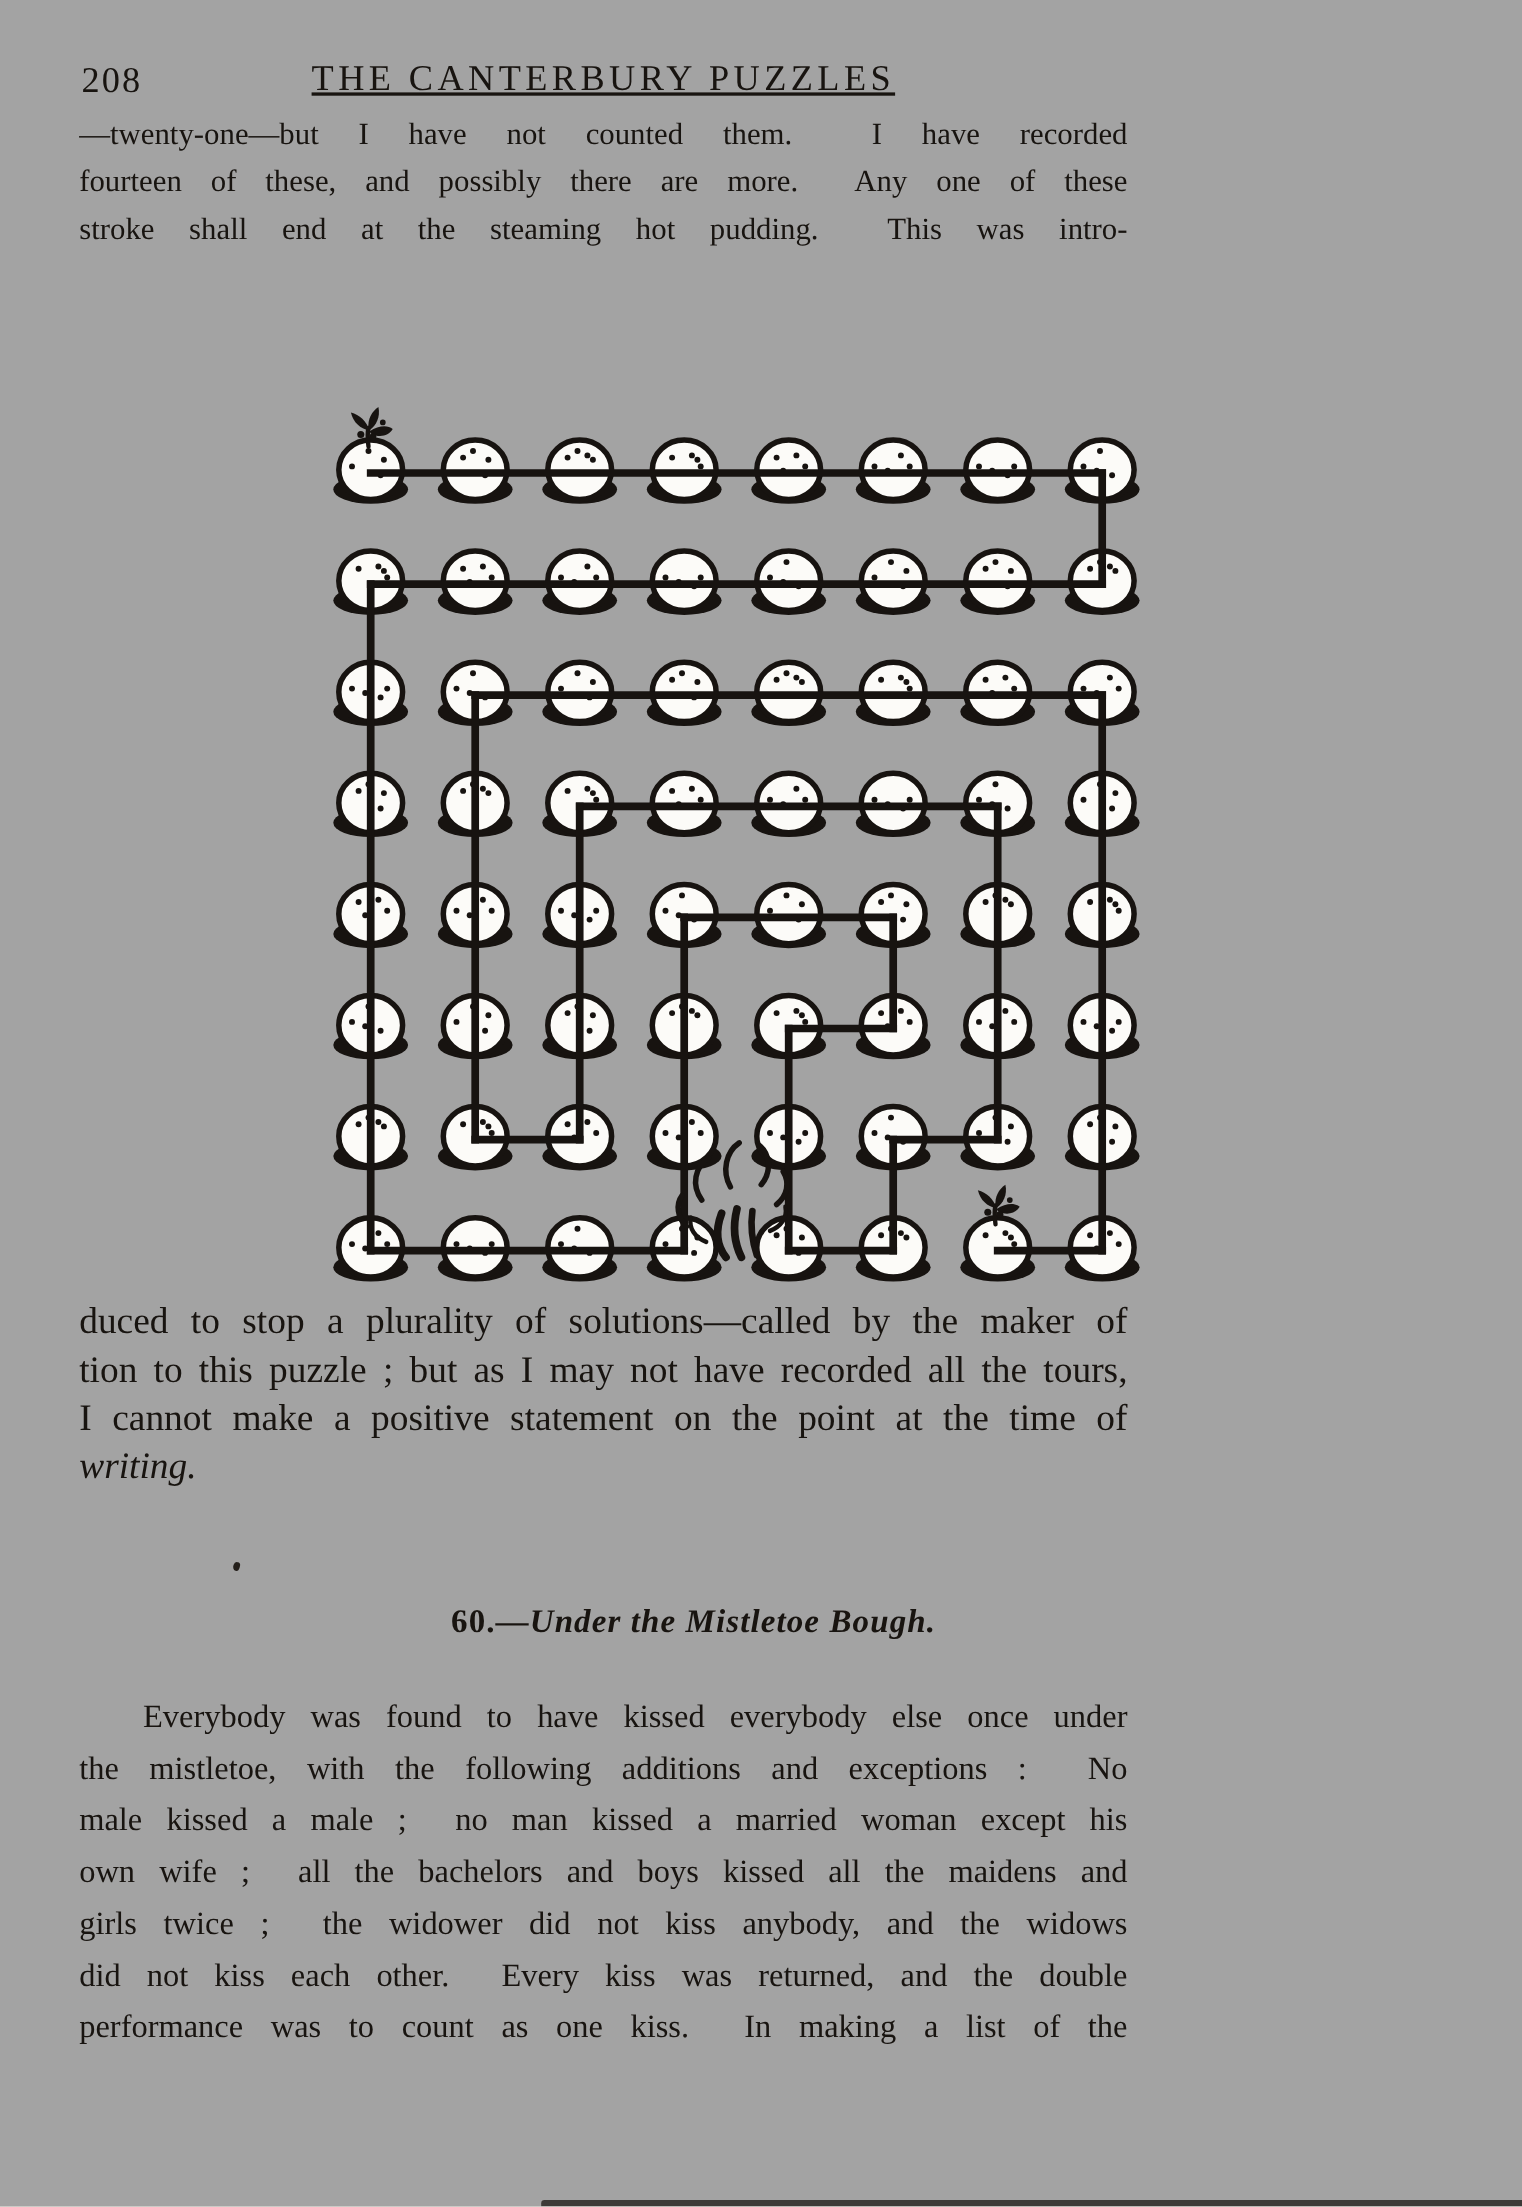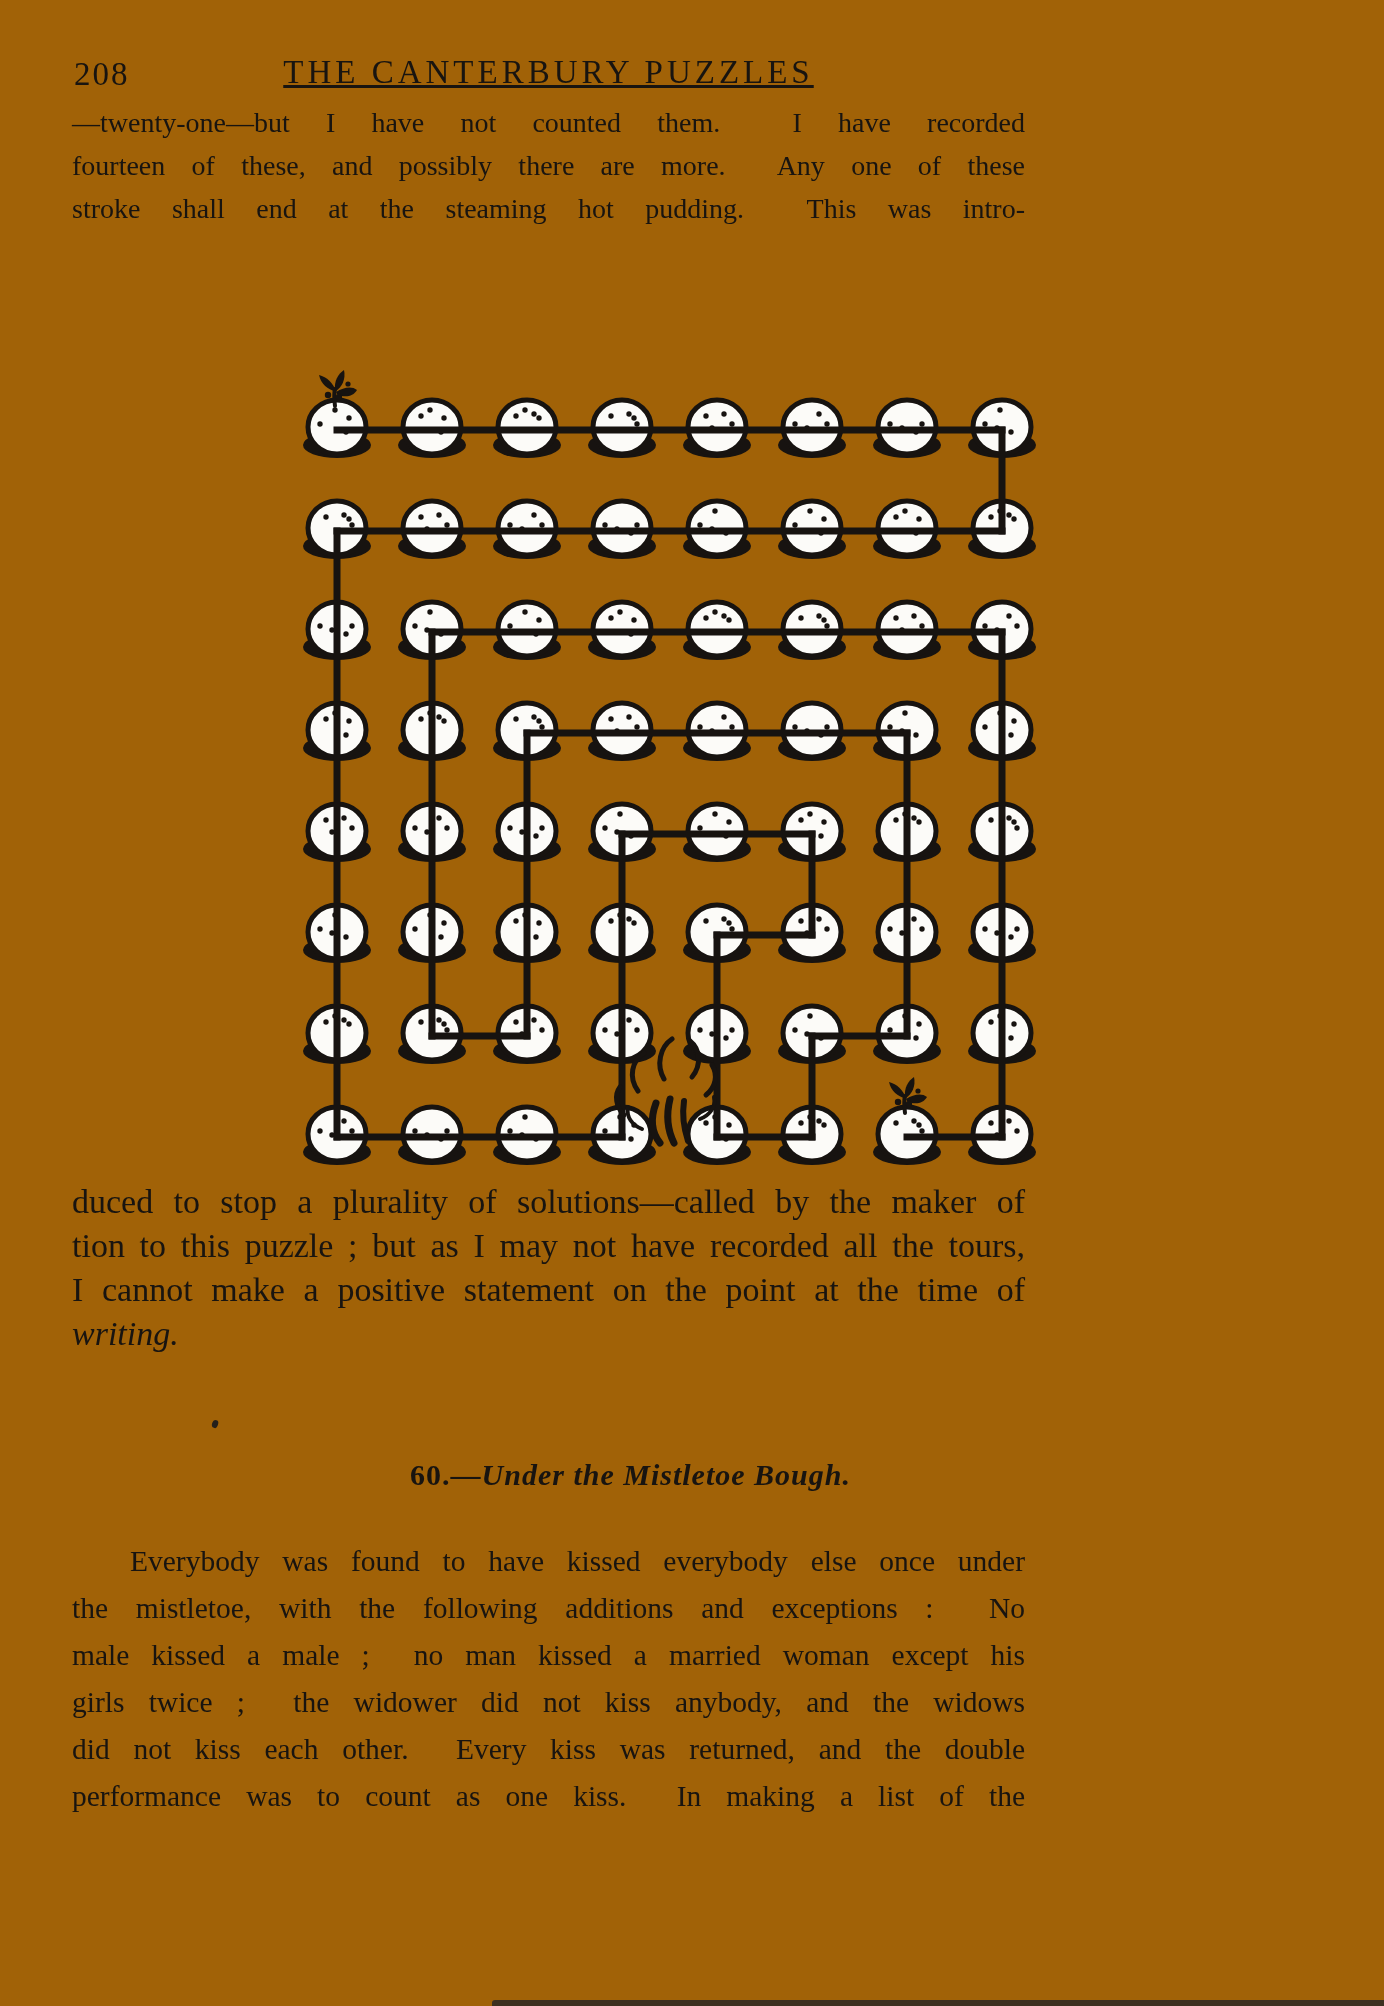--- a/index.html
+++ b/index.html
@@ -1,18 +1,18 @@
 <!DOCTYPE html>
 <html><head>
 <meta charset="utf-8">
 <style>
   html,body{margin:0;padding:0;background:#e8e6e0;}
   .page{
     position:relative;width:1384px;height:2006px;margin:0 auto;
-    background:#a16207;color:#181410;overflow:hidden;
+    background:#a3a3a3;color:#181410;overflow:hidden;
     font-family:"Liberation Serif", "DejaVu Serif", serif;
   }
   .pageno{
     position:absolute;top:56px;left:74px;
     font-size:33px;letter-spacing:2px;
   }
   .runtitle{
     position:absolute;top:54px;left:72px;width:953px;
     text-align:center;font-size:33px;letter-spacing:4px;
     white-space:nowrap;
@@ -637,20 +637,21 @@
     </section>
 
   <div class="sectionhead">
     <span class="hnum">60.</span><span class="hnum">—</span><span class="htitle">Under the Mistletoe Bough.</span>
   </div>
 
   <section class="para p3">
       <div class="line indent">Everybody was found to have kissed everybody else once under</div>
       <div class="line">the mistletoe, with the following additions and exceptions&nbsp;:&nbsp; No</div>
       <div class="line">male kissed a male&nbsp;;&nbsp; no man kissed a married woman except his</div>
+      <div class="line">own wife&nbsp;;&nbsp; all the bachelors and boys kissed all the maidens and</div>
       <div class="line">girls twice&nbsp;;&nbsp; the widower did not kiss anybody, and the widows</div>
       <div class="line">did not kiss each other.&nbsp; Every kiss was returned, and the double</div>
       <div class="line">performance was to count as one kiss.&nbsp; In making a list of the</div>
     </section>
 
   <span class="ink-speck"></span>
   <span class="scan-edge"></span>
 </div>
 
 </body></html>

